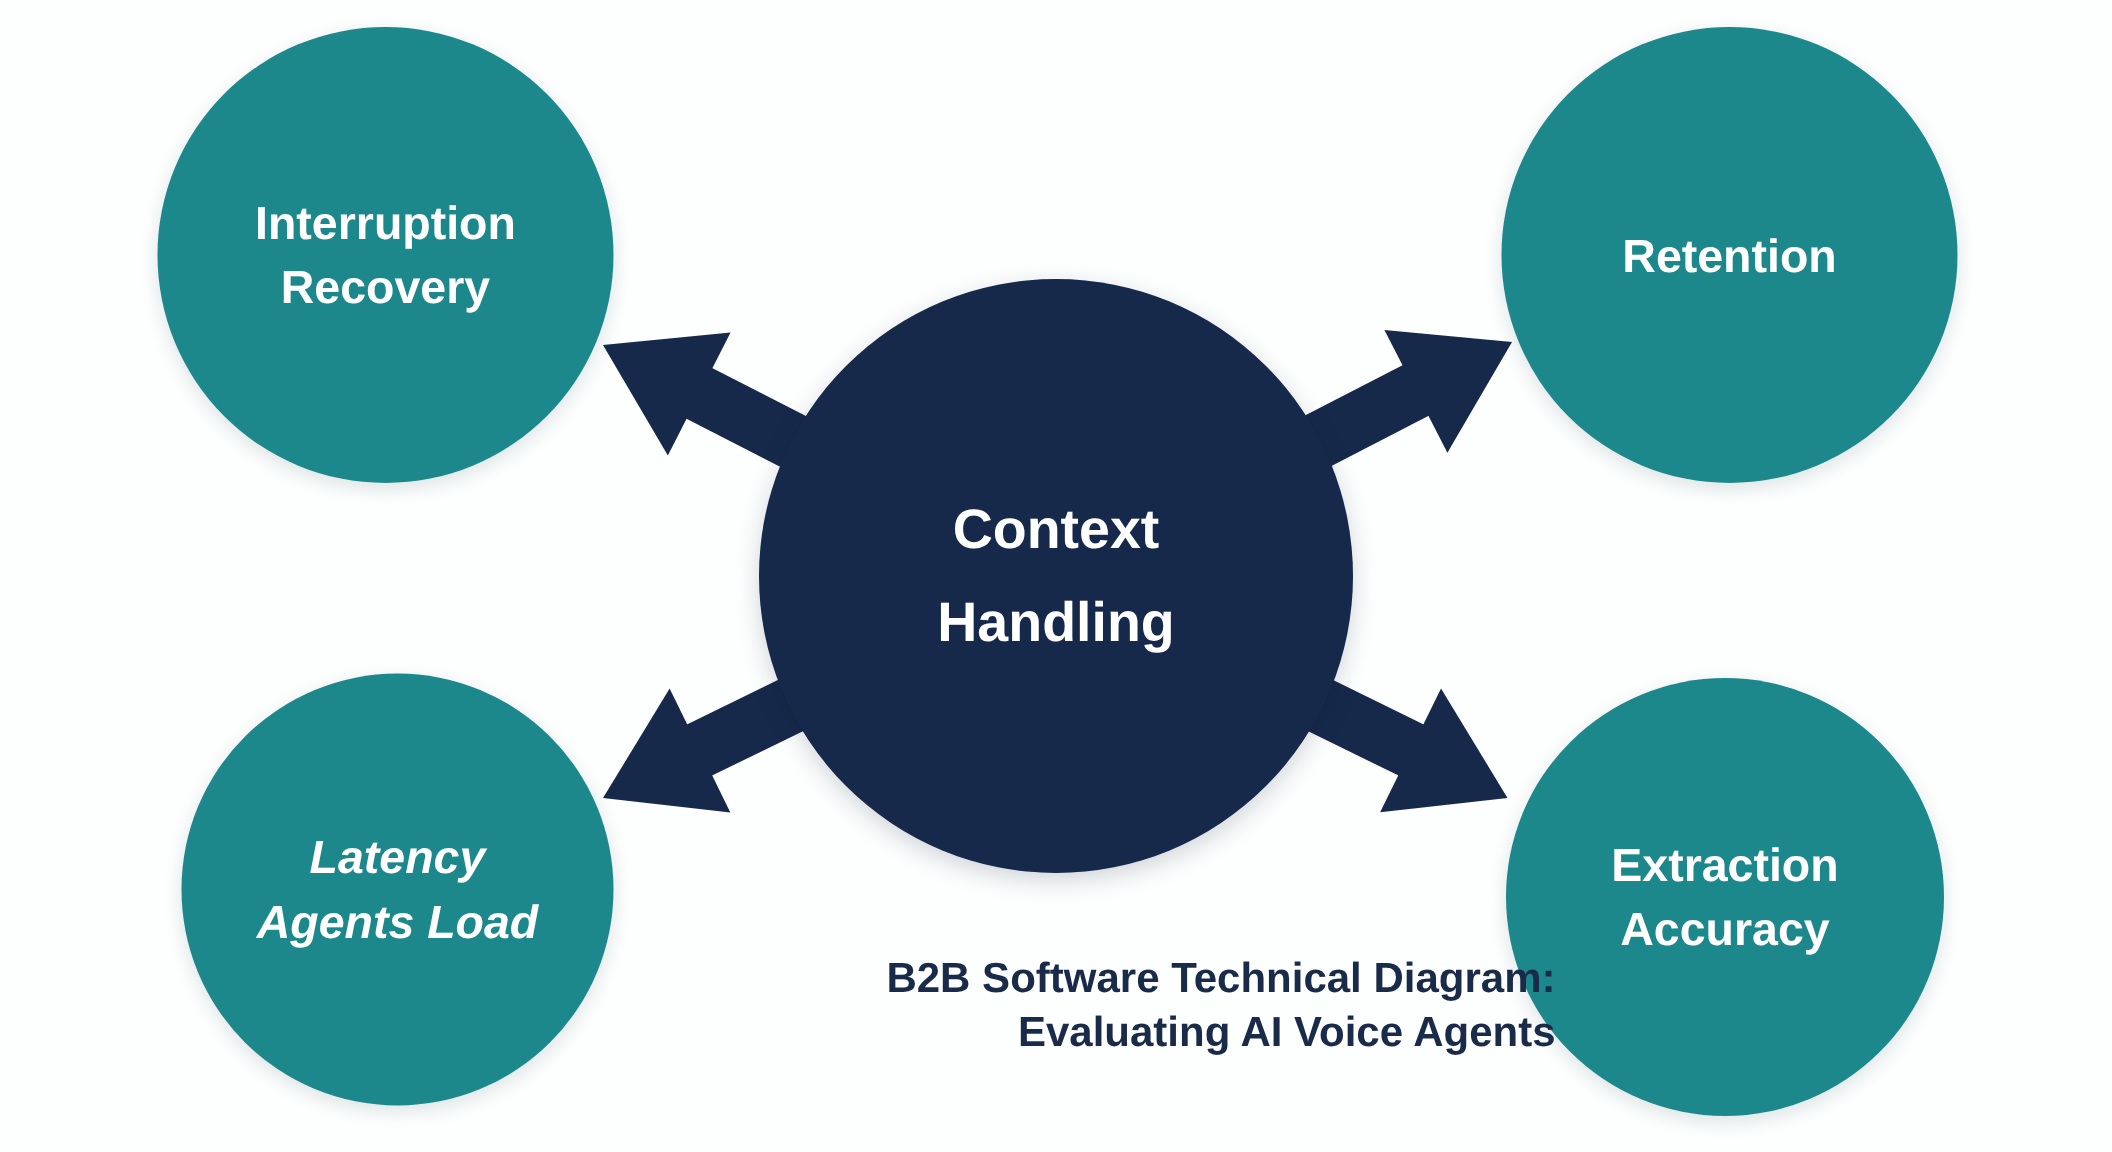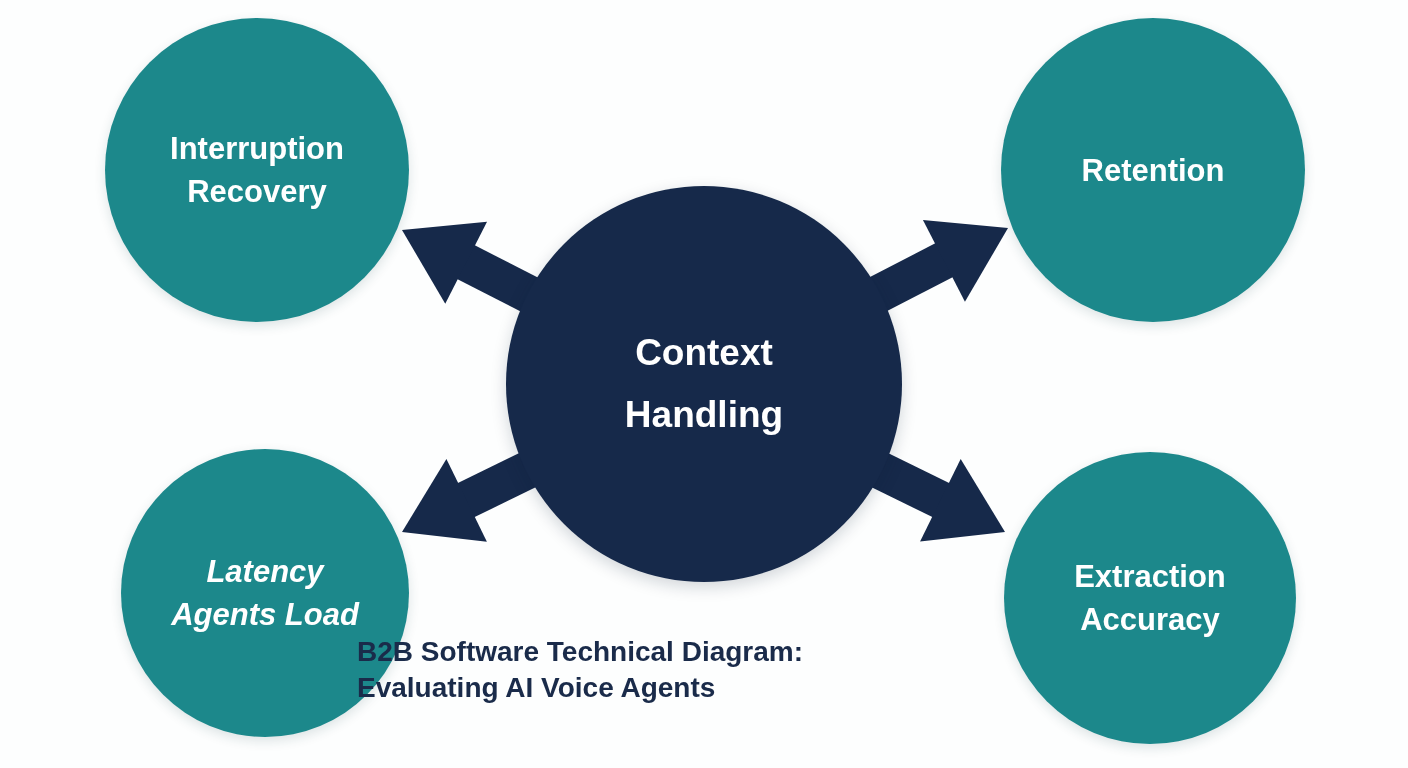--- a/index.html
+++ b/index.html
@@ -60,21 +60,21 @@
   .pos-center     { left: 506px;  top: 186px; width: 396px; height: 396px; }
   .pos-top-left   { left: 105px;  top: 18px;  width: 304px; height: 304px; }
   .pos-top-right  { left: 1001px; top: 18px;  width: 304px; height: 304px; }
   .pos-bot-left   { left: 121px;  top: 449px; width: 288px; height: 288px; font-style: italic; }
   .pos-bot-right  { left: 1004px; top: 452px; width: 292px; height: 292px; }
   .caption {
     position: absolute;
     left: 357px;
     top: 634px;
     width: 680px;
-    text-align: left;
+    text-align: right;
     font-weight: 700;
     font-size: 28px;
     line-height: 36px;
     color: var(--caption-text, #1a2b4a);
     z-index: 2;
   }
 </style>
 </head>
 <body>
 

